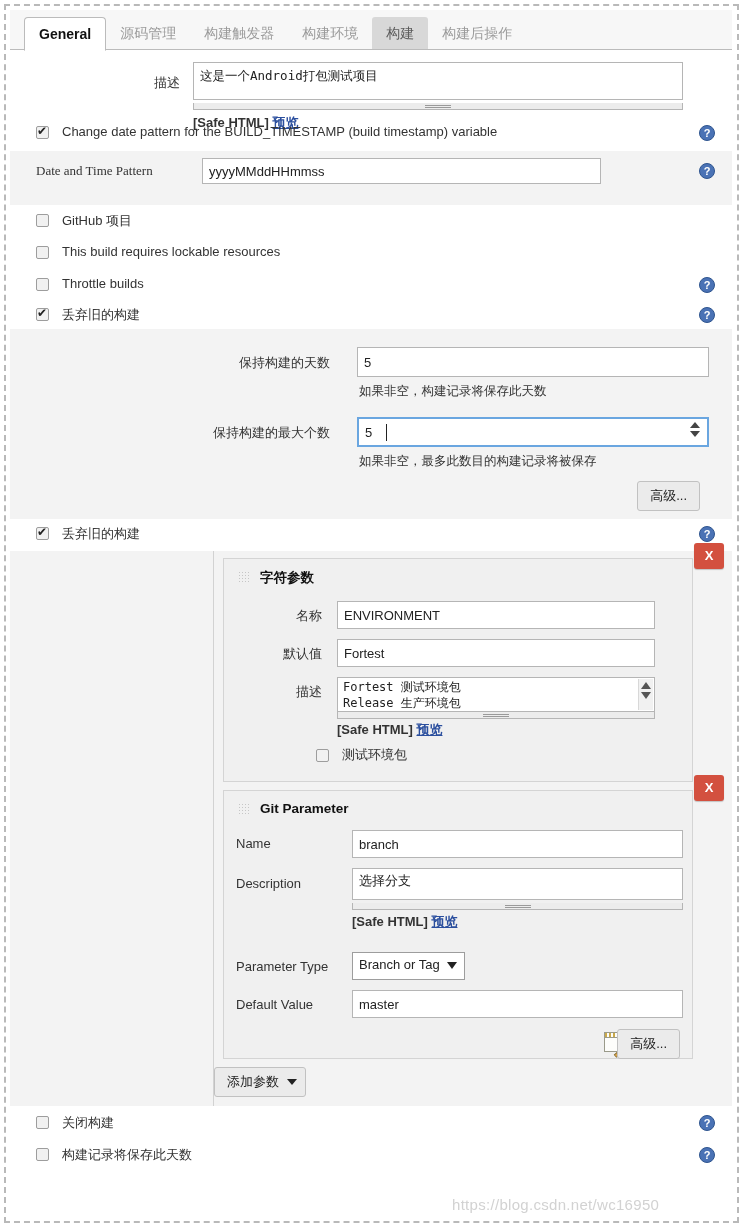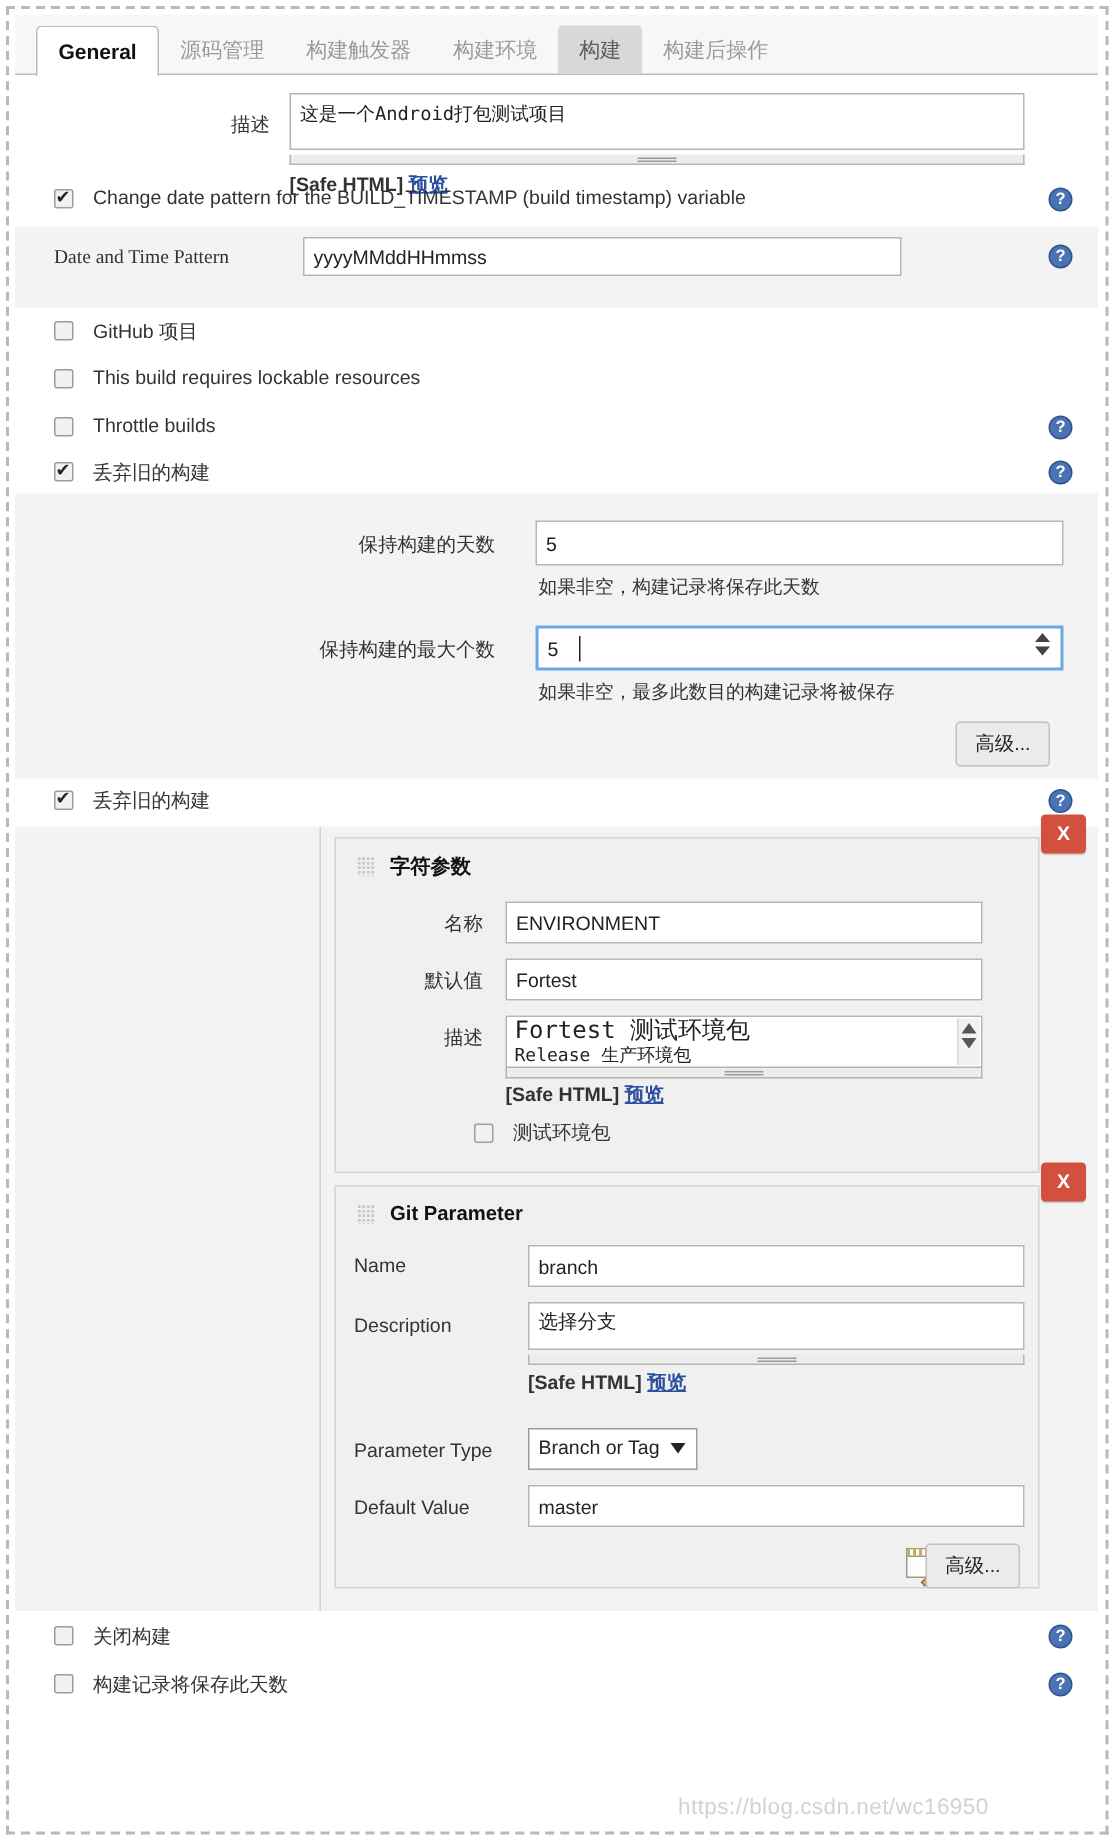--- a/index.html
+++ b/index.html
@@ -441,21 +441,21 @@
               <span class="lbl" style="position:absolute;left:20px;top:8px;width:78px;text-align:right;">默认值</span>
               <input type="text" style="position: absolute; left: 113px; top: 2px; width: 318px; height: 28px;" value="Fortest">
 
             </div>
 
             
             <div style="position:relative;height:52px;margin-top:2px;">
               <span class="lbl" style="position:absolute;left:20px;top:8px;width:78px;text-align:right;">描述</span>
               <div style="position:absolute;left:113px;top:2px;width:318px;">
                 <div style="position:relative;width:318px;height:35px;border:1px solid #b5b5b5;background:#fff;box-sizing:border-box;overflow:hidden;">
-                  <div class="textline" style="font-family:'DejaVu Sans Mono',monospace;font-size:16px;line-height:16px;color:#222;padding:1px 16px 0 5px;">Fortest 测试环境包</div>
+                  <div class="textline" style="font-family:'DejaVu Sans Mono',monospace;font-size:12px;line-height:16px;color:#222;padding:1px 16px 0 5px;">Fortest 测试环境包</div>
                   <div class="textline" style="font-family:'DejaVu Sans Mono',monospace;font-size:12px;line-height:16px;color:#222;padding-left:5px;">Release 生产环境包</div>
                   <span class="vscroll">
                     <i class="up"></i>
                     <i class="down"></i>
                   </span>
                 </div>
                 <div class="resizebar" style="width:318px;"></div>
                 <div class="safehtml" style="margin-top:2px;">
                   <span>[Safe HTML]</span>
                   <a href="#">预览</a>
@@ -518,20 +518,26 @@
 
             </div>
 
             
             <div style="position:relative;height:34px;">
               <span class="editicon" style="right:66px;top:6px;"></span>
               <span class="btn" style="position:absolute;right:12px;top:3px;">高级...</span>
             </div>
           </div>
 
+          <div style="position:relative;height:32px;margin-left:-9px;">
+            <span class="btn" style="position:absolute;left:0;top:0;padding-right:26px;position:relative;display:inline-block;">
+              <span>添加参数</span>
+              <span class="arrow" style="position:absolute;right:8px;top:50%;margin-top:-3px;width:0;height:0;border-left:5px solid transparent;border-right:5px solid transparent;border-top:6px solid #222;"></span>
+            </span>
+          </div>
 
         </div>
       </div>
 
       <div style="position:relative;height:32px;background:#ffffff;">
         <span style="position:absolute;left:26px;top:9px;">
           <span class="cb"></span>
         </span>
         <span class="cblabel" style="position:absolute;left:45px;top:8px;">关闭构建</span>
         <span class="help" style="top:9px;">?</span>

